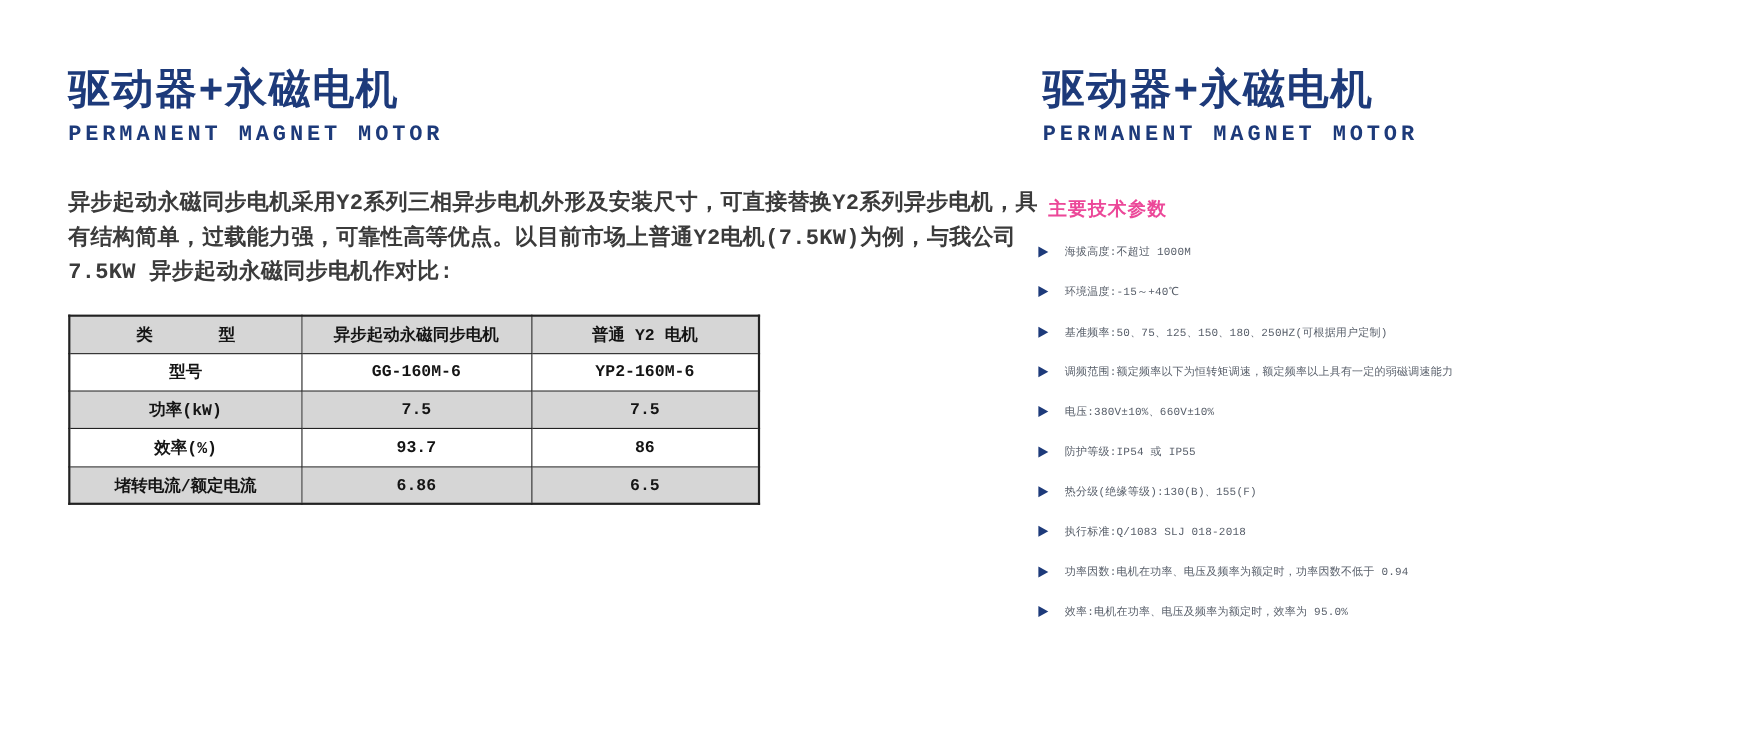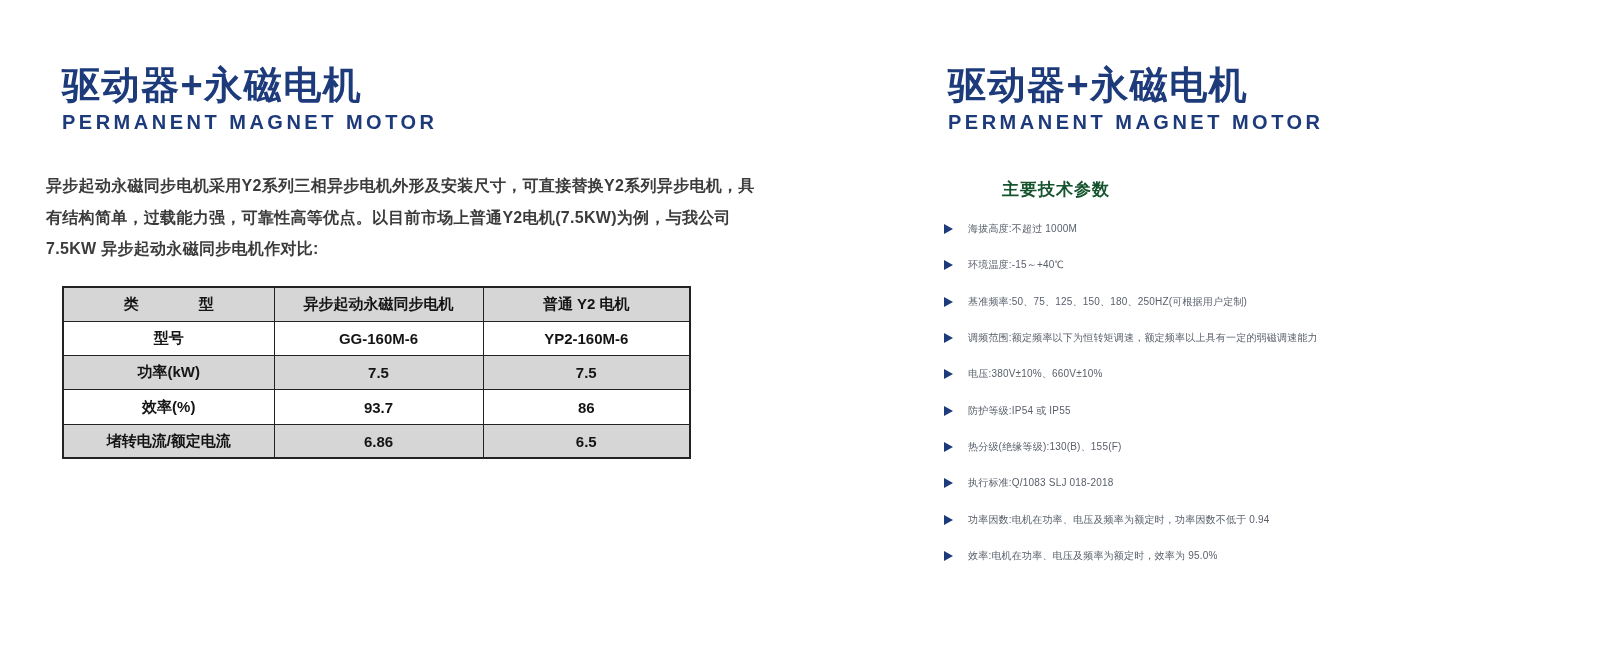--- a/index.html
+++ b/index.html
@@ -8,53 +8,53 @@
     --bullet-text:#585f6a;
     --table-gray:#d6d6d6;
     --table-border:#222222;
     --page-bg:#ffffff;
   }
   *{box-sizing:border-box;}
   body{margin:0;background:#fff;}
   .page{
     position:relative;width:1600px;height:668px;overflow:hidden;
     background:var(--page-bg);
-    font-family:Liberation Sans, sans-serif;
+    font-family:Liberation Mono, monospace;
   }
   .title-block{position:absolute;top:64px;}
   .title-block.left{left:62px;}
   .title-block.right{left:948px;}
   .main-title{
     margin:0;font-size:38px;font-weight:800;line-height:1.12;
     color:var(--navy);letter-spacing:1.5px;white-space:nowrap;
   }
   .sub-title{
     margin-top:4px;font-size:20px;font-weight:800;color:var(--navy);
     letter-spacing:3.5px;white-space:nowrap;
   }
   .intro{
-    position:absolute;left:46px;top:170px;width:600px;
-    font-size:16px;font-weight:700;color:var(--text-dark);letter-spacing:0.3px;
+    position:absolute;left:62px;top:170px;width:600px;
+    font-size:20px;font-weight:700;color:var(--text-dark);letter-spacing:0.3px;
   }
   .intro .line{line-height:31.7px;white-space:nowrap;}
   table.cmp{
     position:absolute;left:62px;top:286px;width:627px;
     border-collapse:collapse;table-layout:fixed;
     border:2.5px solid var(--table-border);
   }
   table.cmp td{
     border:1.6px solid var(--table-border);
     height:34.3px;padding:0 4px;text-align:center;vertical-align:middle;
     font-size:15px;font-weight:700;color:#141414;background:#fff;
     white-space:nowrap;overflow:hidden;margin-left:28px;
   }
   table.cmp tr:nth-child(odd) td{background:var(--table-gray);}
   .params-heading{
-    position:absolute;left:1002px;top:178px;
-    font-size:17px;font-weight:800;color:#14532d;letter-spacing:1px;
+    position:absolute;left:953px;top:178px;
+    font-size:17px;font-weight:800;color:#ec4899;letter-spacing:1px;
   }
   ul.spec-list{
     position:absolute;left:944px;top:211px;margin:0;padding:0;list-style:none;
   }
   ul.spec-list li{display:flex;align-items:center;height:36.3px;}
   .tri{
     width:0;height:0;flex:none;
     border-left:9px solid var(--navy);
     border-top:5.5px solid transparent;
     border-bottom:5.5px solid transparent;

